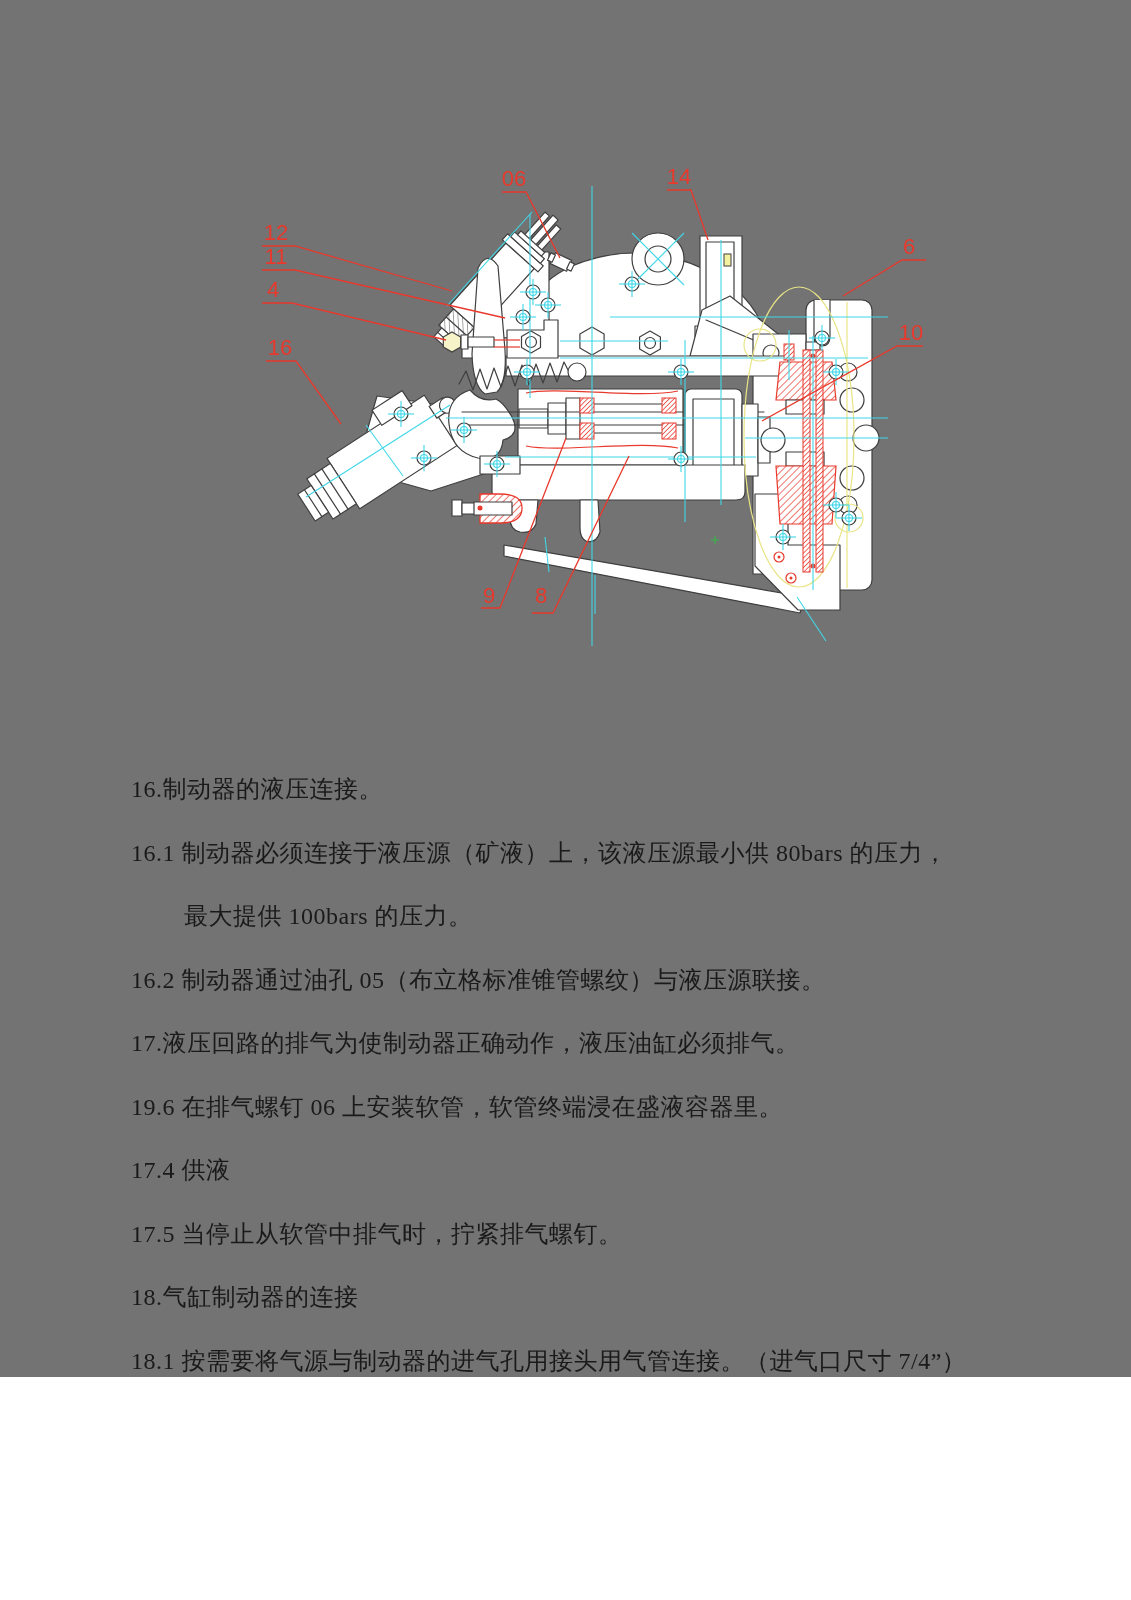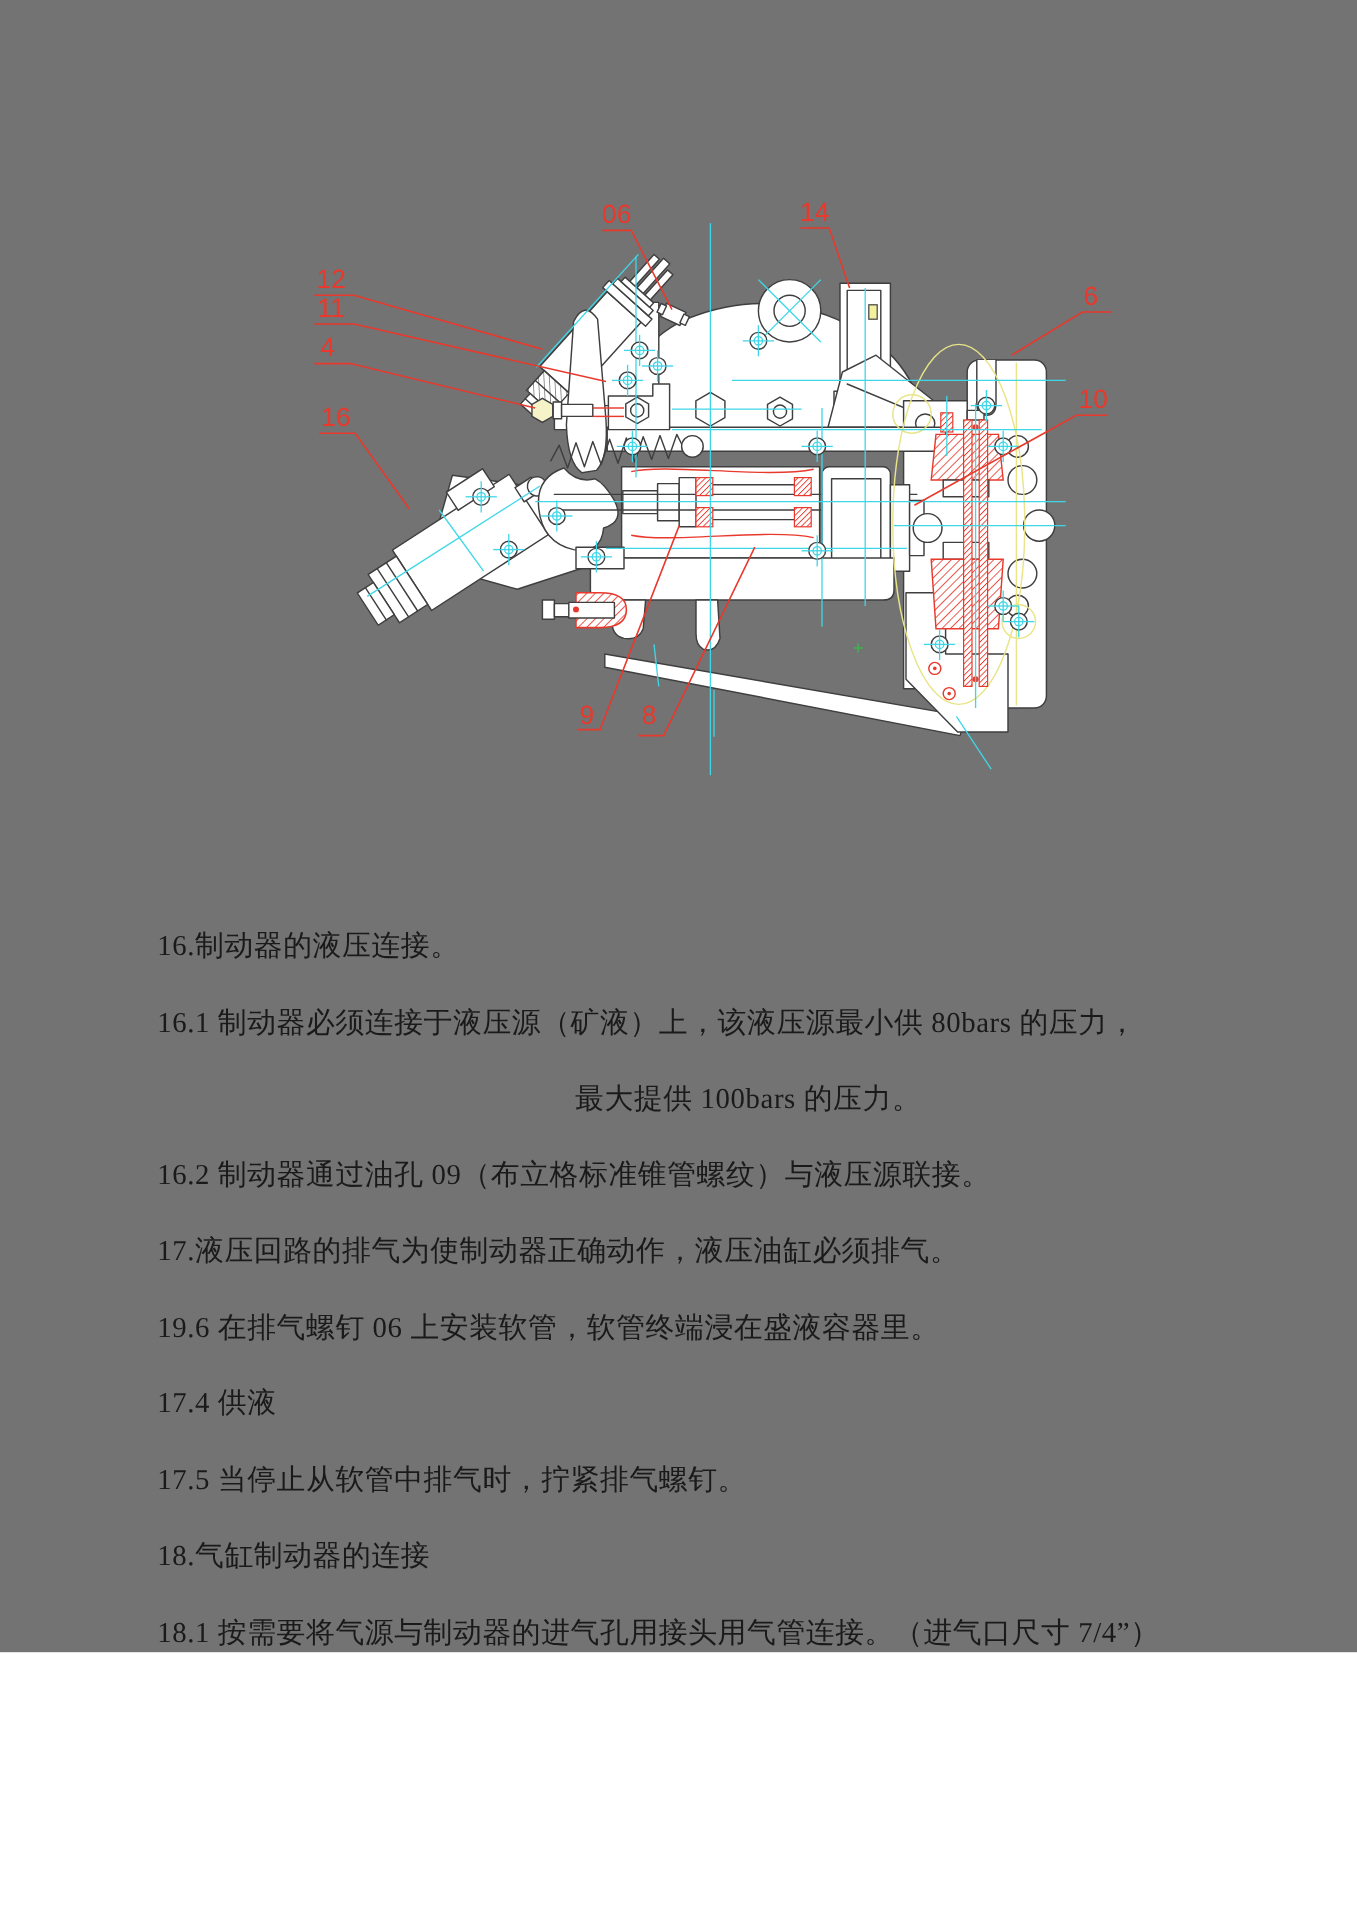--- a/index.html
+++ b/index.html
@@ -10,21 +10,21 @@
   .geo{stroke:#3f3f3f;stroke-width:1.2;fill:#ffffff;stroke-linejoin:round;stroke-linecap:round;}
   .geo-nf{stroke:#3f3f3f;stroke-width:1.2;fill:none;stroke-linejoin:round;stroke-linecap:round;}
   .red{stroke:#e8392c;stroke-width:1.2;fill:none;}
   .redfill{fill:#e8392c;stroke:none;}
   .cy{stroke:#3fd7e8;stroke-width:1.1;fill:none;}
   .yel{stroke:#e9e487;stroke-width:1.2;fill:none;}
   .leader{stroke:#e8392c;stroke-width:1.3;fill:none;}
   .callout{font-family:"Liberation Sans","DejaVu Sans",sans-serif;font-size:22px;fill:#e8392c;}
   .body-text{position:absolute;left:127px;top:756px;width:940px;}
   .line{margin:4px;font-size:24px;line-height:59.5px;white-space:nowrap;letter-spacing:0.5px;}
-  .line.indent{padding-left:53px;text-align:center;}
+  .line.indent{padding-left:53px;}
   .page-number{position:absolute;left:0;top:1478px;width:1131px;text-align:center;
                font-size:20px;font-family:"Liberation Serif","DejaVu Serif",serif;}
 </style>
 </head>
 <body>
 
 <div class="page">
 
   <div class="figure-wrap">
   <svg width="1131" height="700" viewBox="0 0 1131 700">
@@ -272,21 +272,21 @@
       <text class="callout" x="489" y="603" text-anchor="middle">9</text>
       <text class="callout" x="541" y="603" text-anchor="middle">8</text>
     </g>
   </svg>
   </div>
 
   <div class="body-text">
     <p class="line">16.制动器的液压连接。</p>
     <p class="line">16.1 制动器必须连接于液压源（矿液）上，该液压源最小供 80bars 的压力，</p>
     <p class="line indent">最大提供 100bars 的压力。</p>
-    <p class="line">16.2 制动器通过油孔 09（布立格标准锥管螺纹）与液压源联接。</p>
+    <p class="line">16.2 制动器通过油孔 05（布立格标准锥管螺纹）与液压源联接。</p>
     <p class="line">17.液压回路的排气为使制动器正确动作，液压油缸必须排气。</p>
     <p class="line">19.6 在排气螺钉 06 上安装软管，软管终端浸在盛液容器里。</p>
     <p class="line">17.4 供液</p>
     <p class="line">17.5 当停止从软管中排气时，拧紧排气螺钉。</p>
     <p class="line">18.气缸制动器的连接</p>
     <p class="line">18.1 按需要将气源与制动器的进气孔用接头用气管连接。（进气口尺寸 7/4”）</p>
   </div>
 
   <div class="page-number">11</div>
 </div>

